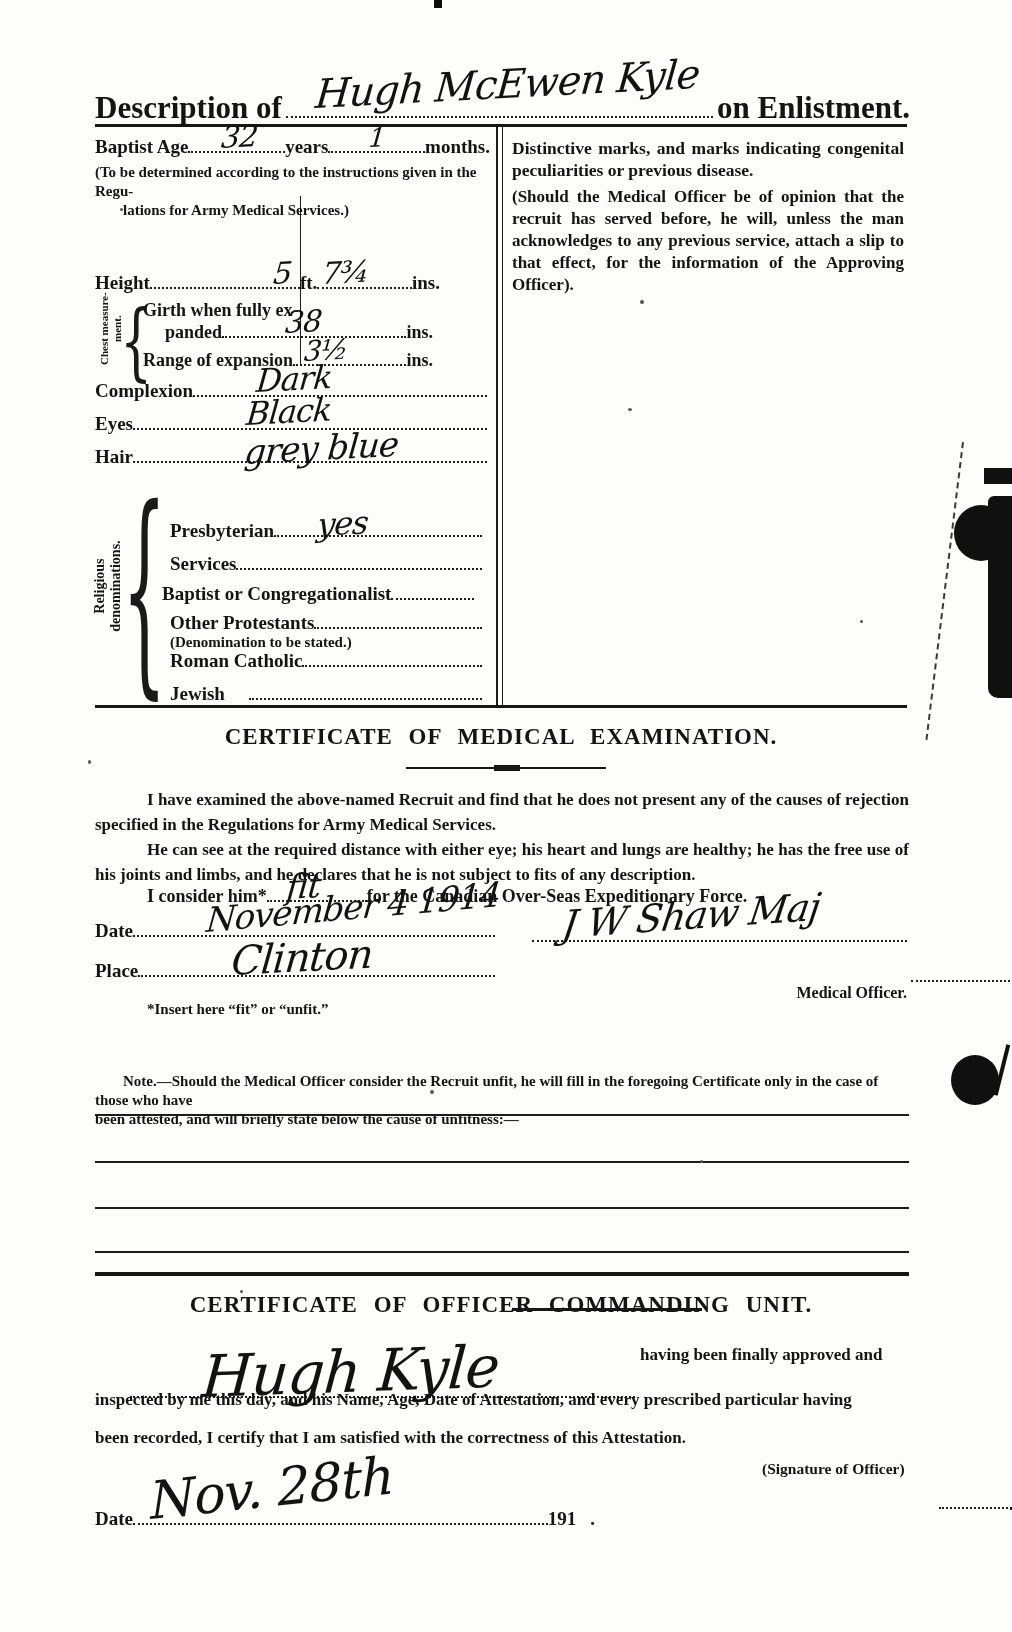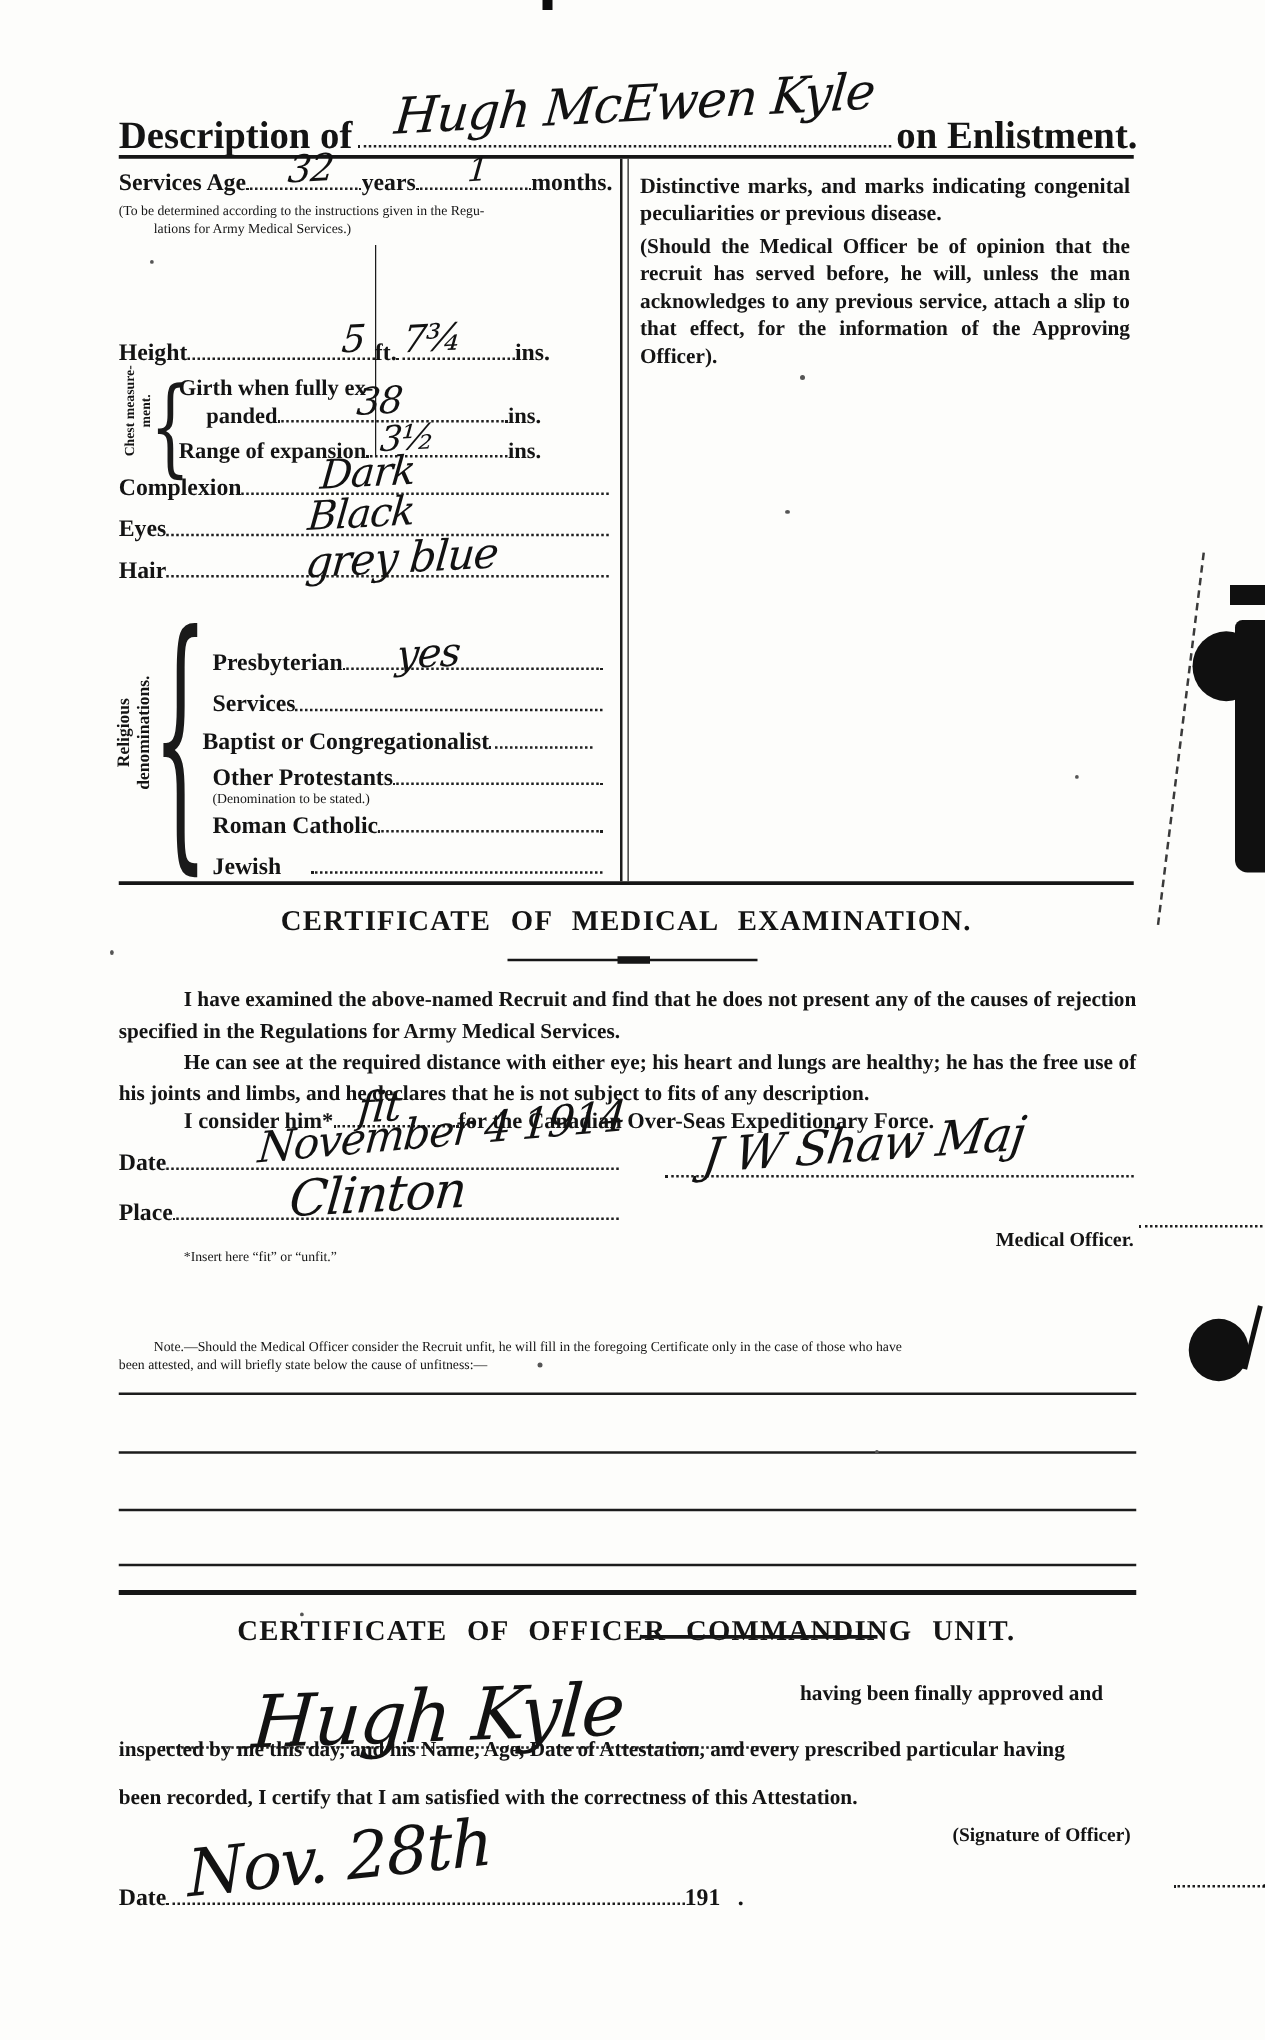--- a/index.html
+++ b/index.html
@@ -13,21 +13,21 @@
   .fill{flex:1 1 auto;border-bottom:2px dotted #1f1f1f;position:relative;min-width:20px;}
   .seg{border-bottom:2px dotted #1f1f1f;position:relative;display:inline-block;}
   .hw{
     font-family:"DejaVu Serif",serif;font-style:italic;font-weight:400;
     color:#121212;white-space:nowrap;letter-spacing:-1px;
     transform:rotate(-3deg) skewX(-8deg);transform-origin:left bottom;
     position:absolute;line-height:1;
   }
   .lbl19{font-size:19px;font-weight:700;}
   .lbl18{font-size:18px;font-weight:700;}
-  .small-note{font-size:11px;font-weight:400;line-height:1.25;}
+  .small-note{font-size:15px;font-weight:700;line-height:1.25;}
   .tiny-note{font-size:17px;font-weight:700;line-height:1.3;}
   .para{font-size:17px;font-weight:700;line-height:1.45;text-align:justify;}
   .heading{font-size:23px;font-weight:700;letter-spacing:1px;word-spacing:9px;text-align:center;}
   .hrule{background:#161616;}
   .writeline{background:#1c1c1c;height:2px;}
   .vlabel{transform:rotate(-90deg);transform-origin:center center;font-weight:700;text-align:center;line-height:1.15;}
   .brace{font-family:"DejaVu Serif",serif;font-weight:400;color:#1a1a1a;line-height:1;}
   .blob{background:#101010;border-radius:50%;}
   .speck{position:absolute;background:#555;border-radius:50%;}
 </style>
@@ -48,21 +48,21 @@
   </div>
 
   
   <div class="abs hrule" style="left:95px;top:124px;width:812px;height:3px;"></div>
   <div class="abs" style="left:496px;top:127px;width:4px;height:578px;border-left:2px solid #1c1c1c;border-right:1px solid #1c1c1c;"></div>
   <div class="abs" style="left:300px;top:196px;width:0;height:168px;border-left:1.5px solid #1c1c1c;"></div>
   <div class="abs hrule" style="left:95px;top:705px;width:812px;height:3px;"></div>
 
   
   <div class="abs row lbl19" style="left:95px;top:136px;width:395px;">
-    <span>Services  Age</span>
+    <span>Baptist  Age</span>
     <span class="fill" style="min-width:92px;">
       <span class="hw" style="font-size:30px;left:32px;bottom:-2px;">32</span>
     </span>
     <span>years</span>
     <span class="fill" style="min-width:92px;">
       <span class="hw" style="font-size:26px;left:40px;bottom:0;">1</span>
     </span>
     <span>months.</span>
   </div>
   <div class="abs small-note" style="left:95px;top:163px;width:400px;">

